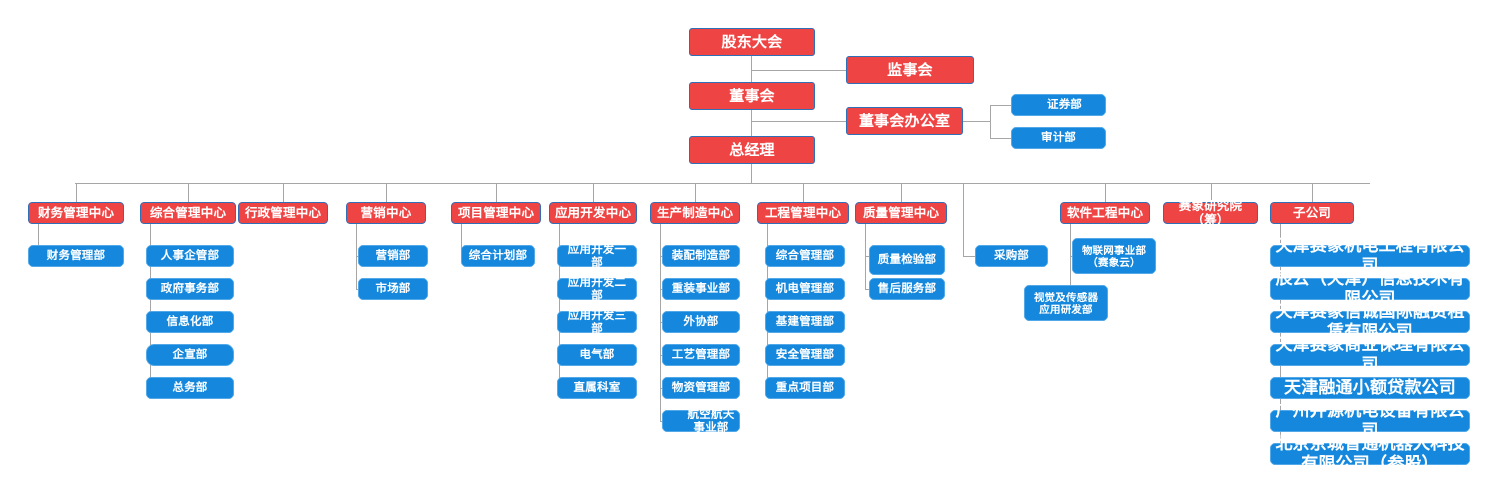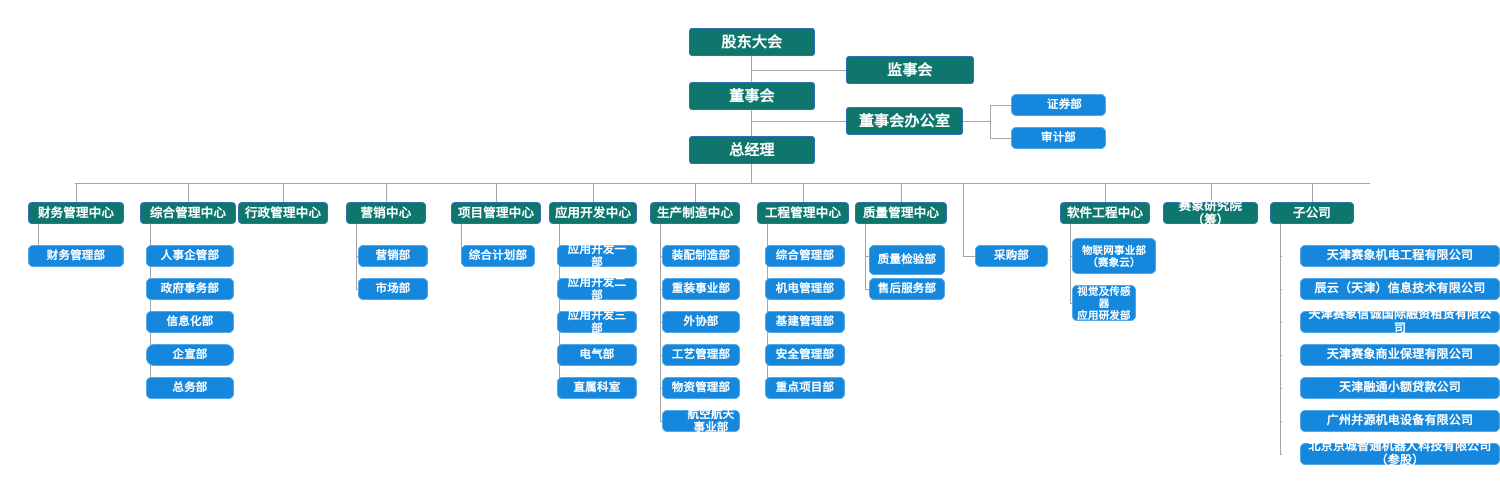--- a/index.html
+++ b/index.html
@@ -28,37 +28,36 @@
     text-align: center;
     color: #ffffff;
     font-weight: bold;
     line-height: 1.15;
     border-radius: 4px;
     white-space: pre-line;
     letter-spacing: 0.2px;
     padding: 0 4px;
   }
   .box.dark {
-    background: #0f766e;
+    background: #ef4444;
     border: 1px solid #2f6fb8;
     font-size: 12.5px;
   }
   .box.dark.big {
     font-size: 15px;
     border-radius: 3px;
   }
   .box.light {
     background: #1588dd;
     border: 1px solid #53a9e8;
     font-size: 11.5px;
     border-radius: 5px;
   }
   .box.light.wide {
-    font-size: 12px;
-    margin-left: 30px;
+    font-size: 17px;
   }
   .box.light.small {
     font-size: 10.5px;
   }
   
   .line {
     position: absolute;
     background: #a6a6a6;
   }
   .line.v { width: 1px; }
@@ -179,21 +178,21 @@
       <div class="box light" style="left: 869px; top: 245px; width: 76px; height: 30px;">质量检验部</div>
       <div class="line h" style="left: 865px; top: 289px; width: 4px;"></div>
       <div class="box light" style="left: 869px; top: 278px; width: 76px; height: 22px;">售后服务部</div>
       <div class="line v" style="left: 1105px; top: 183px; height: 19px;"></div>
       <div class="box dark" style="left: 1060px; top: 202px; width: 90px; height: 22px;">软件工程中心</div>
       <div class="line v" style="left: 1070px; top: 224px; height: 79px;"></div>
       <div class="line h" style="left: 1070px; top: 256px; width: 2px;"></div>
       <div class="box light small" style="left: 1072px; top: 238px; width: 84px; height: 36px;">物联网事业部
 （赛象云）</div>
       <div class="line h" style="left: 1070px; top: 303px; width: 2px;"></div>
-      <div class="box light small" style="left: 1072px; top: 285px; width: 64px; height: 36px;">视觉及传感器
+      <div class="box light small" style="left: 1024px; top: 285px; width: 84px; height: 36px;">视觉及传感器
 应用研发部</div>
       <div class="line v" style="left: 1210.5px; top: 183px; height: 19px;"></div>
       <div class="box dark" style="left: 1163px; top: 202px; width: 95px; height: 22px;">赛象研究院（筹）</div>
       <div class="line v" style="left: 1312px; top: 183px; height: 19px;"></div>
       <div class="box dark" style="left: 1270px; top: 202px; width: 84px; height: 22px;">子公司</div>
       <div class="line v" style="left: 1280px; top: 224px; height: 230px;"></div>
       <div class="line h" style="left: 1280px; top: 256px; width: 2px;"></div>
       <div class="box light wide" style="left: 1270px; top: 245px; width: 200px; height: 22px;">天津赛象机电工程有限公司</div>
       <div class="line h" style="left: 1280px; top: 289px; width: 2px;"></div>
       <div class="box light wide" style="left: 1270px; top: 278px; width: 200px; height: 22px;">辰云（天津）信息技术有限公司</div>

